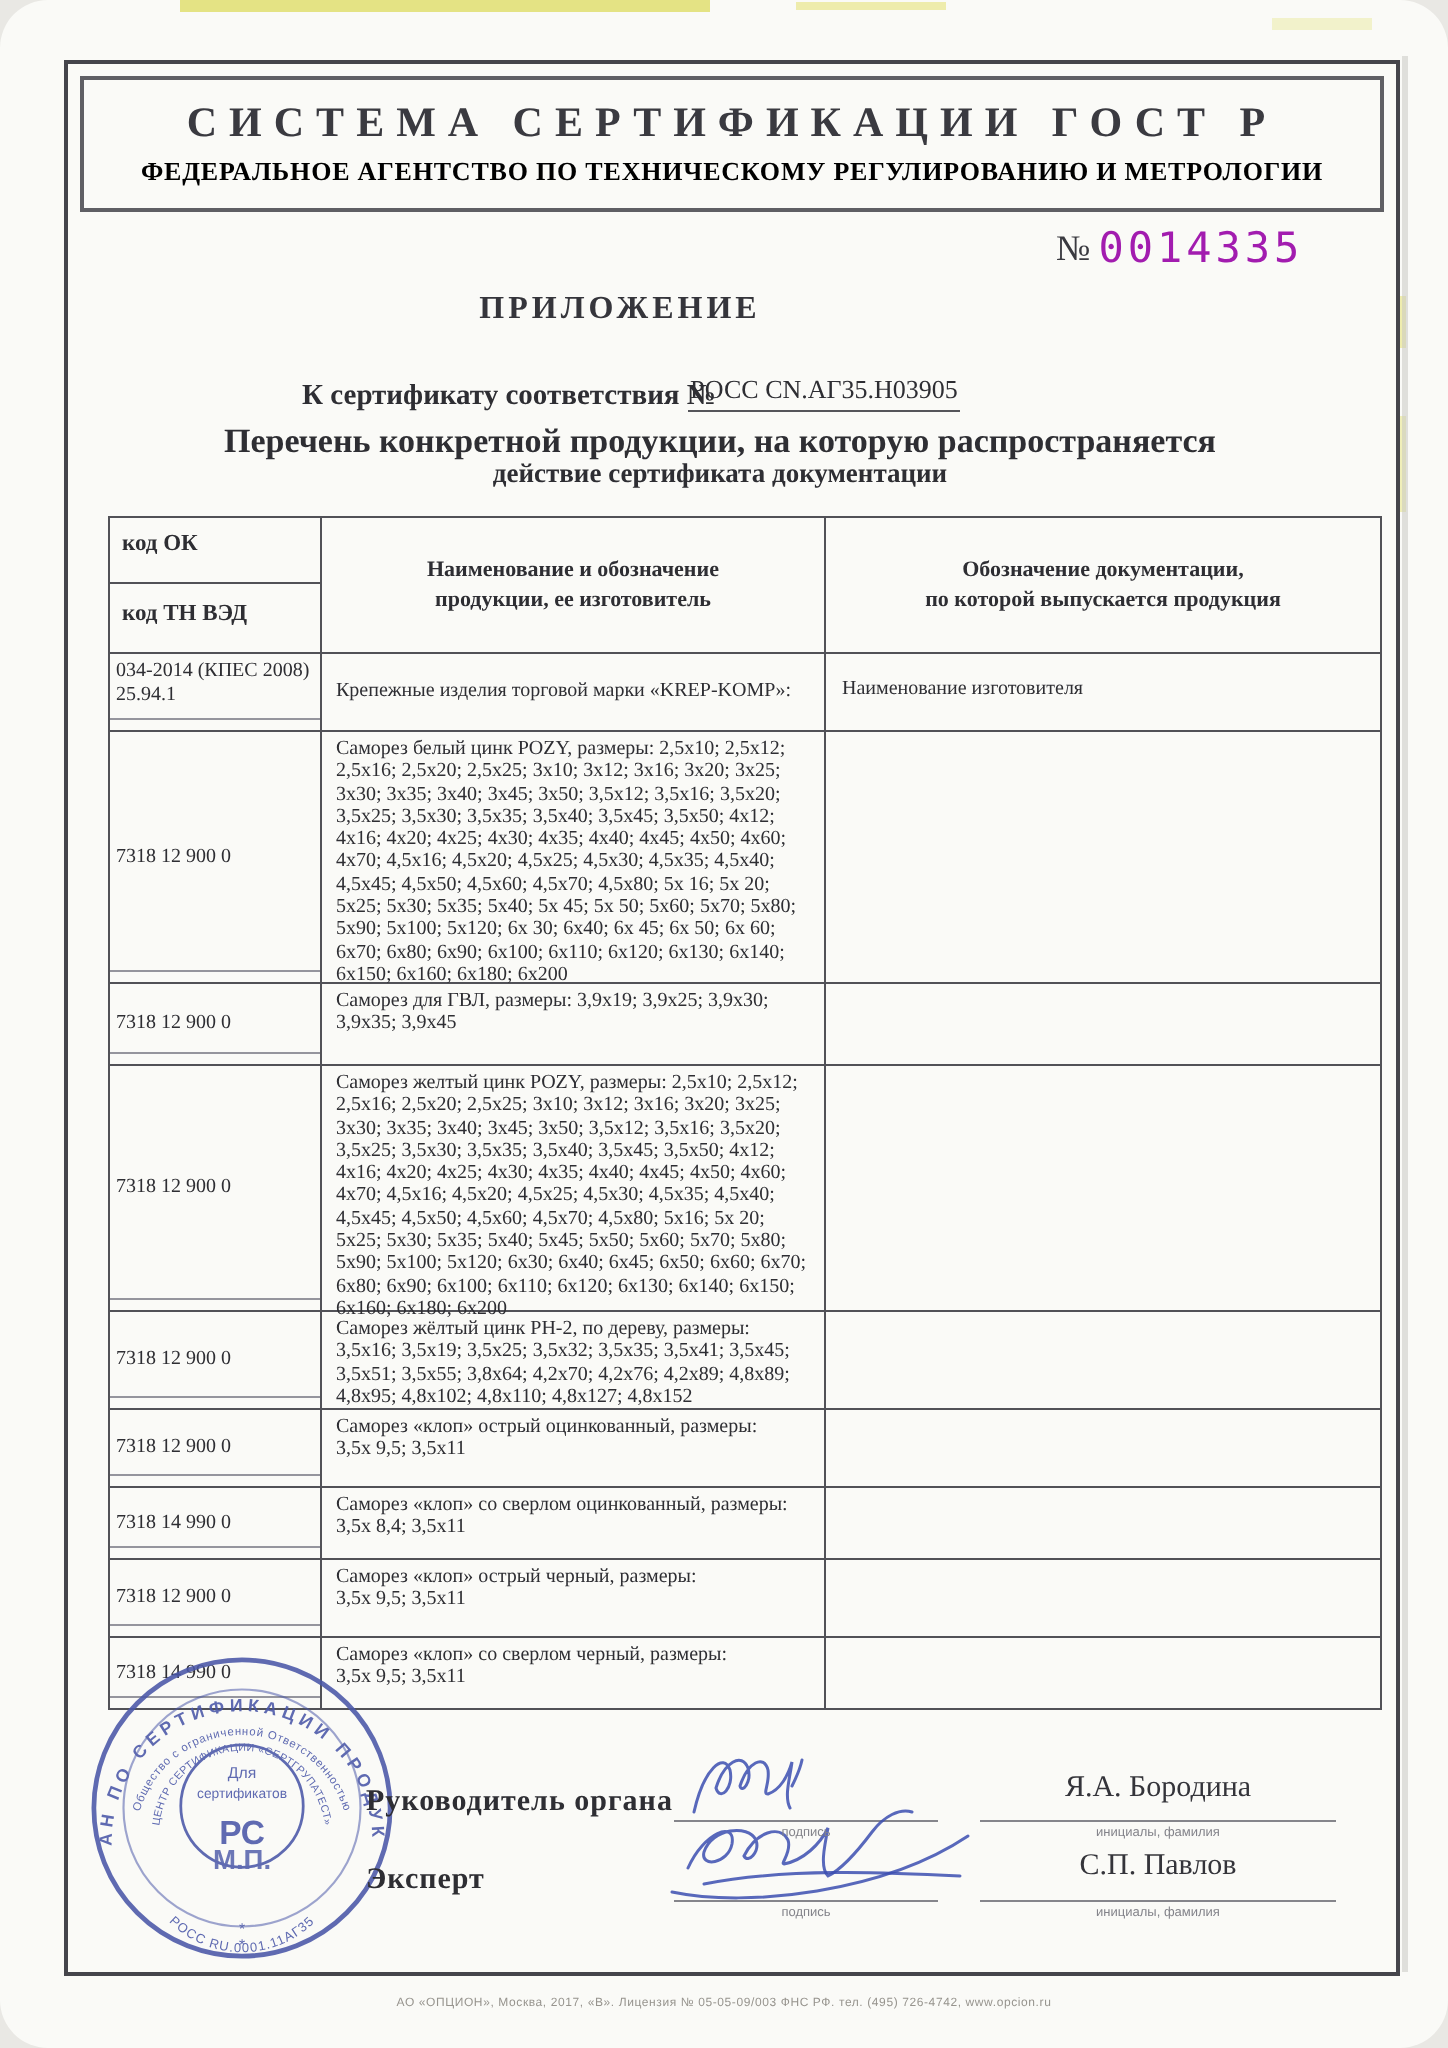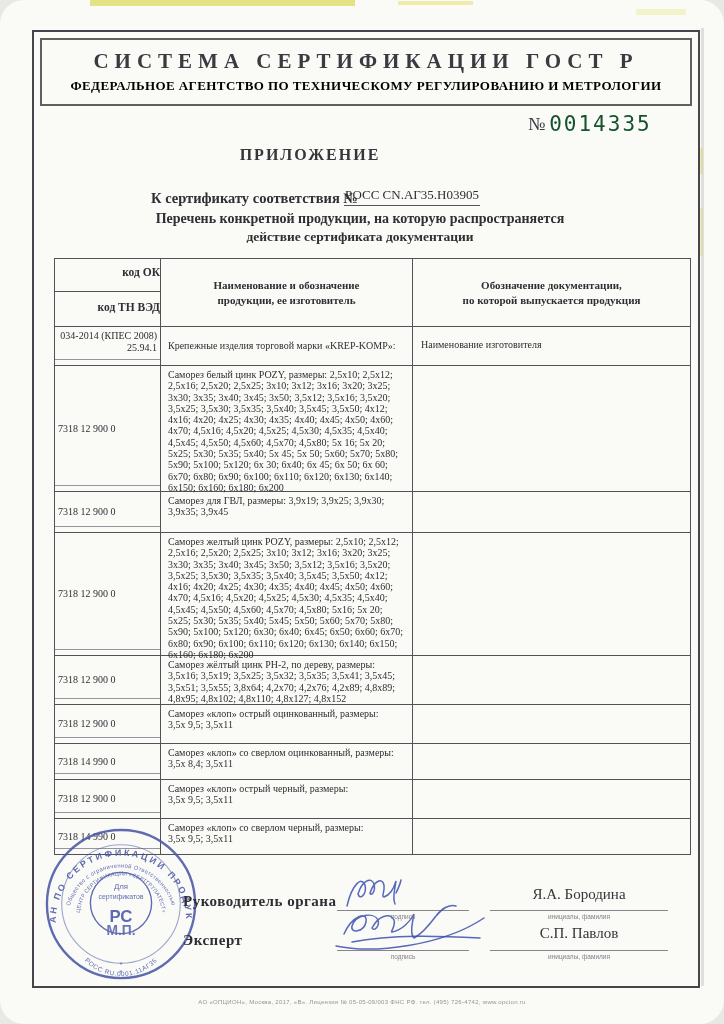--- a/index.html
+++ b/index.html
@@ -31,30 +31,30 @@
                  font-size:21px; letter-spacing:2px; vertical-align:-1px; }
 
   .title { position:absolute; left:0; top:146px; width:620px; text-align:center;
            font-size:16px; font-weight:bold; letter-spacing:2px; color:#35353b; }
   .cert-label { position:absolute; left:151px; top:190px; font-size:14.5px; font-weight:bold; }
   .cert-value { position:absolute; left:344px; top:180px; width:136px; height:25px;
                 border-bottom:1.5px solid #55555a; display:flex; align-items:flex-end;
                 justify-content:center; }
   .cert-value span { font-size:13px; margin-bottom:2px; white-space:nowrap; }
   .sub1 { position:absolute; left:20px; top:211px; width:680px; text-align:center;
-          font-size:14px; font-weight:bold; }
+          font-size:17px; font-weight:bold; }
   .sub2 { position:absolute; left:20px; top:229px; width:680px; text-align:center;
           font-size:13.5px; font-weight:bold; }
 
   
   .tbl { position:absolute; left:54px; top:258px; width:635px;
          border:1.5px solid #515157; background:transparent; }
   .trow { display:flex; border-top:1px solid #515157; }
   .trow:first-child { border-top:none; }
-  .c1 { width:106px; border-right:1px solid #515157; position:relative; box-sizing:border-box;text-align:right; }
+  .c1 { width:106px; border-right:1px solid #515157; position:relative; box-sizing:border-box; }
   .c2 { width:252px; border-right:1px solid #515157; box-sizing:border-box; }
   .c3 { flex:1; box-sizing:border-box; }
   .pre { white-space:pre-line; }
   .rh  { height:67px; }
   .hc1-top { height:33px; border-bottom:1px solid #515157; box-sizing:border-box;
              font-size:11.5px; font-weight:bold; padding:7px 0 0 6px; }
   .hc1-bot { font-size:11.5px; font-weight:bold; padding:9px 0 0 6px; }
   .hmid { display:flex; align-items:center; justify-content:center; text-align:center;
           font-size:11px; font-weight:bold; line-height:15px; }
   .r1 { height:38px; } .r2 { height:125px; } .r3 { height:40px; } .r4 { height:122px; }
@@ -111,21 +111,21 @@
 
   <div class="frame"></div>
 
   <div class="hdr-box">
     <div class="hdr1">СИСТЕМА СЕРТИФИКАЦИИ ГОСТ Р</div>
     <div class="hdr2">ФЕДЕРАЛЬНОЕ АГЕНТСТВО ПО ТЕХНИЧЕСКОМУ РЕГУЛИРОВАНИЮ И МЕТРОЛОГИИ</div>
   </div>
 
   <div class="formnum">
     <span class="formnum-prefix">№</span>
-    <span class="formnum-val" id="formNumVal" style="color: #14532d;">0014335</span>
+    <span class="formnum-val" id="formNumVal" style="color: #a21caf;">0014335</span>
   </div>
 
   <div class="title">ПРИЛОЖЕНИЕ</div>
   <div class="cert-label">К сертификату соответствия №</div>
   <div class="cert-value">
     <span>РОСС CN.АГ35.Н03905</span>
   </div>
   <div class="sub1">Перечень конкретной продукции,  на которую распространяется</div>
   <div class="sub2">действие сертификата документации</div>
 

